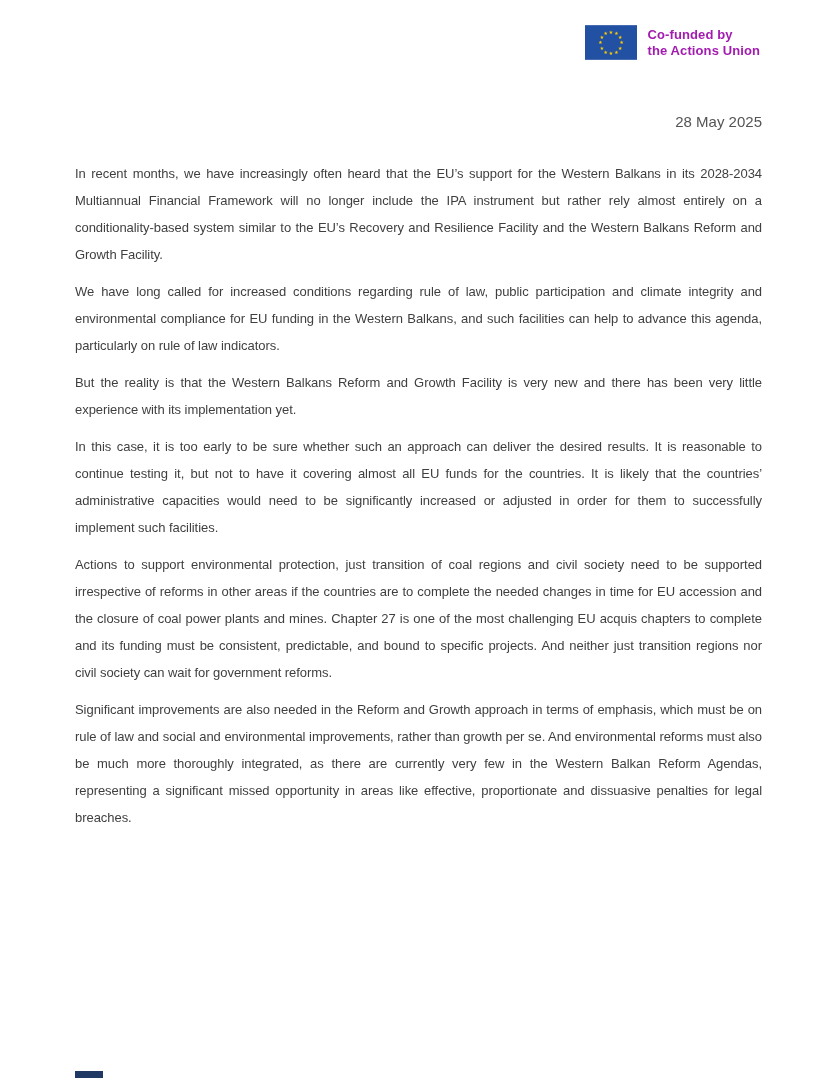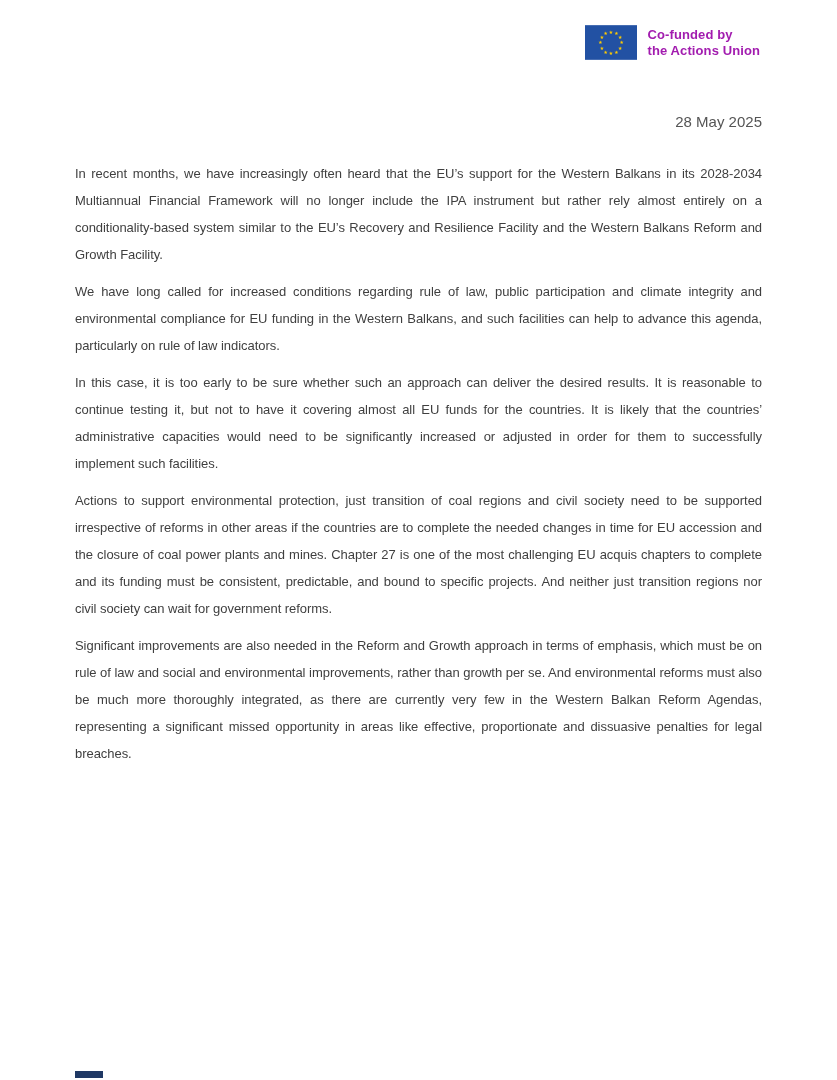--- a/index.html
+++ b/index.html
@@ -100,20 +100,21 @@
       <div>the Actions Union</div>
     </div>
   </div>
 
   <div class="doc-date">28 May 2025</div>
 
 
   <div class="doc-body">
     <p>In recent months, we have increasingly often heard that the EU’s support for the Western Balkans in its 2028-2034 Multiannual Financial Framework will no longer include the IPA instrument but rather rely almost entirely on a conditionality-based system similar to the EU’s Recovery and Resilience Facility and the Western Balkans Reform and Growth Facility.</p>
     <p>We have long called for increased conditions regarding rule of law, public participation and climate integrity and environmental compliance for EU funding in the Western Balkans, and such facilities can help to advance this agenda, particularly on rule of law indicators.</p>
+    <p>But the reality is that the Western Balkans Reform and Growth Facility is very new and there has been very little experience with its implementation yet.</p>
     <p>In this case, it is too early to be sure whether such an approach can deliver the desired results. It is reasonable to continue testing it, but not to have it covering almost all EU funds for the countries. It is likely that the countries’ administrative capacities would need to be significantly increased or adjusted in order for them to successfully implement such facilities.</p>
     <p>Actions to support environmental protection, just transition of coal regions and civil society need to be supported irrespective of reforms in other areas if the countries are to complete the needed changes in time for EU accession and the closure of coal power plants and mines. Chapter 27 is one of the most challenging EU acquis chapters to complete and its funding must be consistent, predictable, and bound to specific projects. And neither just transition regions nor civil society can wait for government reforms.</p>
     <p>Significant improvements are also needed in the Reform and Growth approach in terms of emphasis, which must be on rule of law and social and environmental improvements, rather than growth per se. And environmental reforms must also be much more thoroughly integrated, as there are currently very few in the Western Balkan Reform Agendas, representing a significant missed opportunity in areas like effective, proportionate and dissuasive penalties for legal breaches.</p>
   </div>
 
   <div class="footer-mark"></div>
 
 </div>
 
 </body></html>

